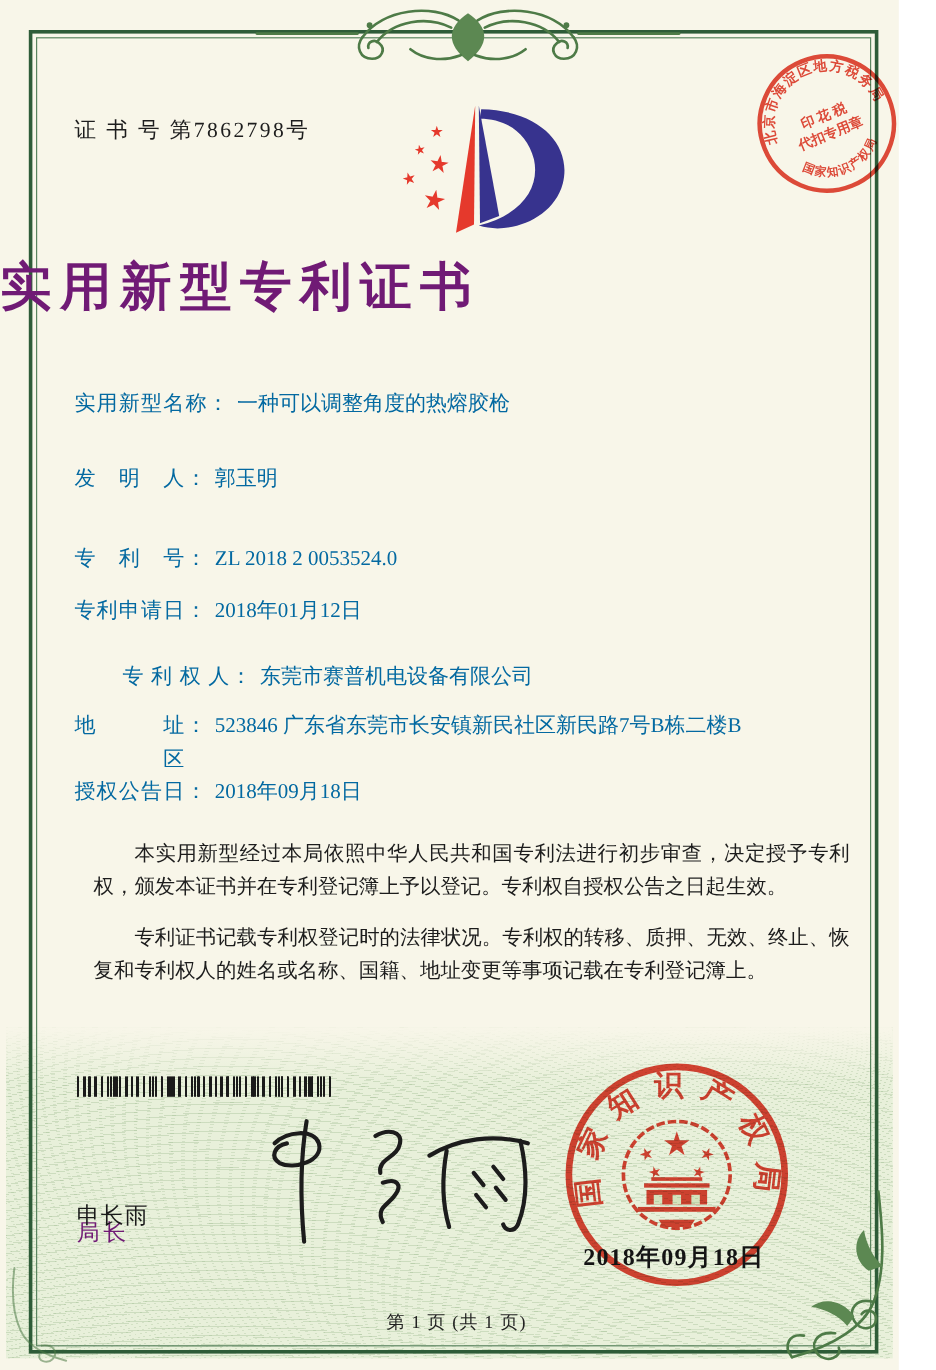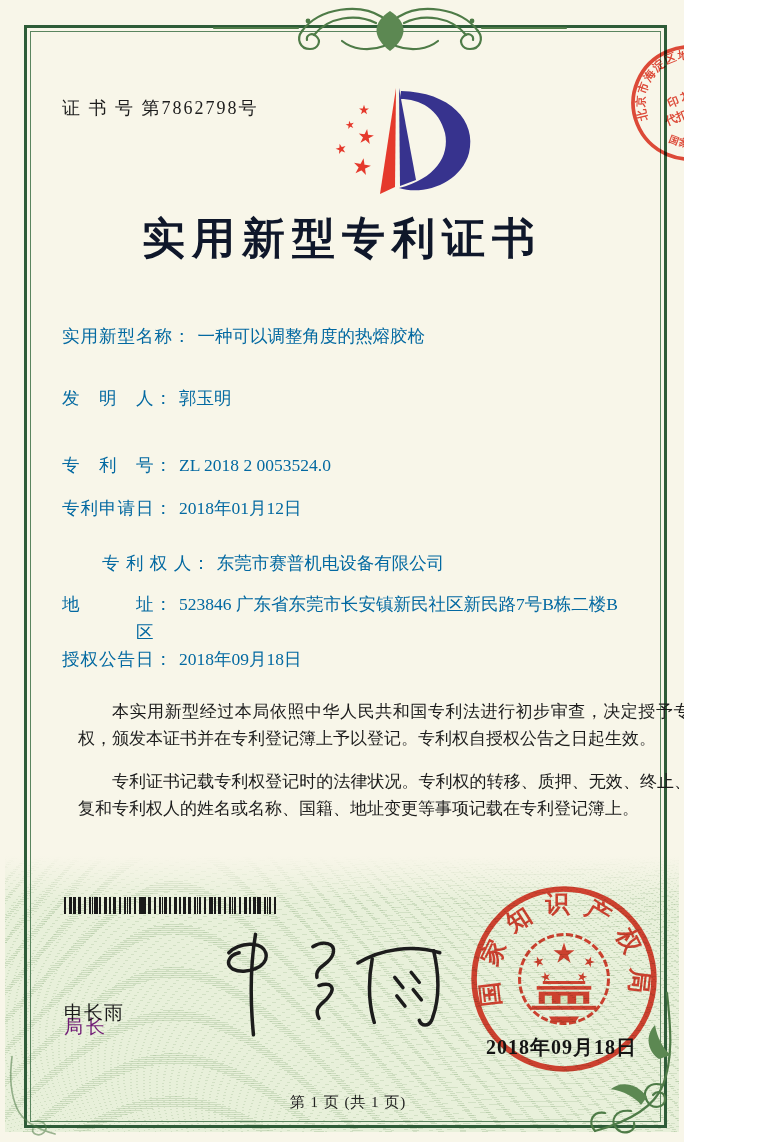--- a/index.html
+++ b/index.html
@@ -1,18 +1,18 @@
 <!DOCTYPE html>
 <html><head>
 <meta charset="utf-8">
 <style>
   html,body{margin:0;padding:0;}
   body{width:780px;height:1142px;overflow:hidden;
        font-family:"Liberation Serif","DejaVu Serif",serif;}
-  .page{position:relative;width:684px;height:1142px;background:#f8f6e9;overflow:hidden;}
+  .page{position:relative;width:749px;height:1142px;background:#f8f6e9;overflow:hidden;}
 
   
   .green-zone{position:absolute;left:5px;right:5px;top:856px;bottom:10px;z-index:1;
     background-color:#e8f0da;
     background-image:
       repeating-radial-gradient(120% 75% at 25% -45%, rgba(132,168,118,.28) 0 1px, rgba(0,0,0,0) 1px 8px),
       repeating-radial-gradient(135% 85% at 80% 145%, rgba(132,168,118,.22) 0 1px, rgba(0,0,0,0) 1px 10px);}
   .green-zone::before{content:"";position:absolute;left:0;right:0;top:0;height:46px;
     background:linear-gradient(#f8f6e9,rgba(248,246,233,0));}
 
@@ -27,22 +27,22 @@
   #orn-bl{left:3px;bottom:3px;opacity:.55;transform:scaleX(-1);}
 
   .cert-no{position:absolute;left:62px;top:96px;z-index:6;font-size:18px;color:#1d1d1d;letter-spacing:2px;}
 
   .tax-stamp{position:absolute;left:629px;top:43px;width:120px;height:120px;z-index:7;
     transform:rotate(-22deg);opacity:.88;mix-blend-mode:multiply;}
   .tax-stamp text{fill:#e03322;font-weight:700;}
 
   .logo{position:absolute;left:300px;top:76px;width:180px;height:130px;z-index:6;}
 
-  .title{position:absolute;left:0;top:210px;width:100%;text-align:center;z-index:6;
-    font-size:43px;font-weight:700;color:#0f172a;letter-spacing:7px;}
+  .title{position:absolute;left:0;top:210px;width:100%;z-index:6;
+    font-size:43px;font-weight:700;color:#701a75;letter-spacing:7px;}
 
   .row{position:absolute;left:62px;z-index:6;font-size:17.5px;color:#0369a1;white-space:nowrap;}
   .row .lab{letter-spacing:1px;}
   .row .val{margin-left:6px;}
   #row-name{top:324px;} #row-inventor{top:386px;} #row-patno{top:441px;margin-top:12px;}
   #row-filing{top:496px;} #row-patentee{top:551px;margin-left:40px;} #row-address{top:592px;}
   #row-address2{top:620px;left:130px;} #row-grant{top:647px;width:660px;}
   #grant-no-group{position:absolute;left:393px;top:0;}
 
   .paras{position:absolute;left:62px;width:662px;top:682px;z-index:6;

